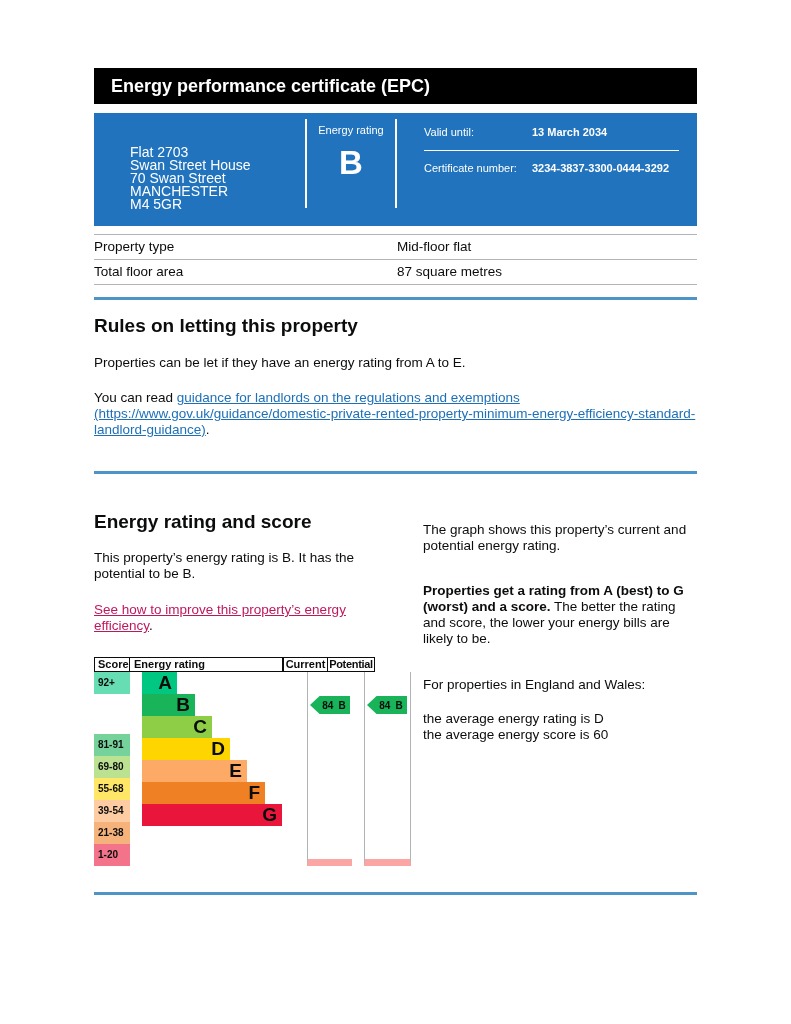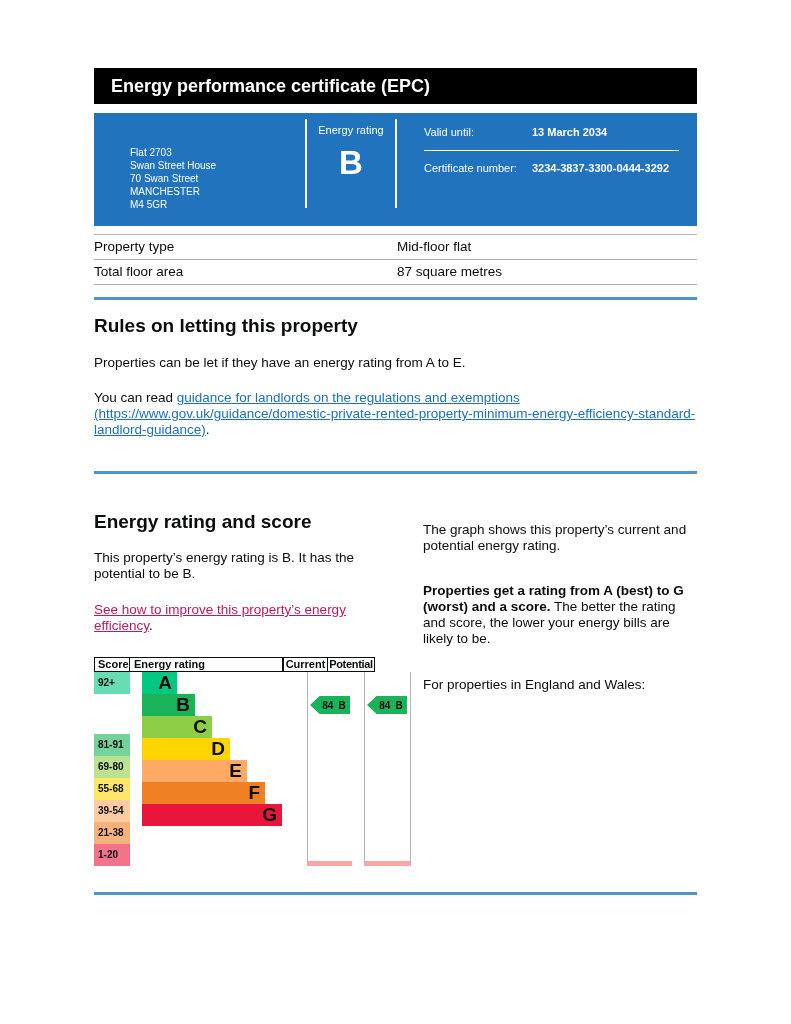--- a/index.html
+++ b/index.html
@@ -8,21 +8,21 @@
   .page { width:791px; height:1024px; background:#fff; overflow:hidden; position:relative; }
   .content { width:603px; margin:0 auto; padding-top:68px; }
 
   
   .titlebar { background:#000000; color:#ffffff; height:36px; line-height:36px;
               font-size:18px; font-weight:bold; padding-left:17px; }
 
   
   .summary-box { margin-top:9px; height:113px; display:flex; color:#ffffff;
                  padding-bottom:18px; }
-  .addr { width:211px; padding:33px 0 0 36px; font-size:10px; line-height:13px; }
+  .addr { width:211px; padding:33px 0 0 36px; font-size:14px; line-height:13px; }
   .vdiv { width:2px; background:#ffffff; margin-top:6px; }
   .rating-cell { width:88px; text-align:center; padding-top:11px; }
   .rating-cell .lbl { font-size:11px; }
   .rating-cell .big { font-size:33px; font-weight:bold; margin-top:8px; }
   .validity { flex:1; padding:8px 18px 0 27px; font-size:11px; line-height:13px; }
   .vrow { display:flex; padding-top:5px; }
   .vrow .vlabel { width:108px; flex:none; }
   .vrow .vvalue { font-weight:bold; flex:1; }
   .validity hr { border:none; border-top:1px solid #ffffff; margin:11px 0 6px 0; }
 
@@ -65,21 +65,21 @@
   .h-potential { width:47px; text-align:center; border-left:none; letter-spacing:-0.3px; }
   .chart-body { display:flex;gap:12px; }
   .score-col { width:36px; flex:none; }
   .score-cell { height:22px; line-height:22px; font-size:10px; font-weight:bold; padding-left:4px; }
   .bars-col { width:153px; flex:none; }
   .bar { height:22px; line-height:22px; font-size:19px; font-weight:bold;
          text-align:right; padding-right:5px; }
   .w0{width:35px;} .w1{width:53px;} .w2{width:70px;} .w3{width:88px;}
   .w4{width:105px;} .w5{width:123px;} .w6{width:140px;}
   .arrow-col { width:45px; flex:none; border-left:1px solid #b1b4b6;
-               border-bottom:5px solid #fca5a5; position:relative; }
+               border-bottom:7px solid #fca5a5; position:relative; }
   .arrow-col.last { width:47px; border-right:1px solid #b1b4b6; }
   .rating-arrow { position:absolute; top:24px; left:2px; width:40px; height:18px;
                   clip-path:polygon(0 50%, 24% 0, 100% 0, 100% 100%, 24% 100%);
                   display:flex; align-items:center; justify-content:center; gap:5px;
                   padding-left:8px; font-size:10px; font-weight:bold; color:#0b0c0c; }
 </style>
 </head>
 <body>
 
 <div class="page">
@@ -178,19 +178,20 @@
               </div>
             </div>
           </div>
         </div>
       </div>
 
       <div class="col-right">
         <p class="p1">The graph shows this property’s current and potential energy rating.</p>
         <p class="p2"><strong>Properties get a rating from A (best) to G (worst) and a score.</strong><span> The better the rating and score, the lower your energy bills are likely to be.</span></p>
         <p class="p3">For properties in England and Wales:</p>
+        <p class="p4"><span>the average energy rating is D</span><br><span>the average energy score is 60</span></p>
       </div>
     </div>
 
     <div class="blue-rule rule3" style="background-color: rgb(79, 148, 200);"></div>
 
   </div>
 </div>
 
 </body></html>

